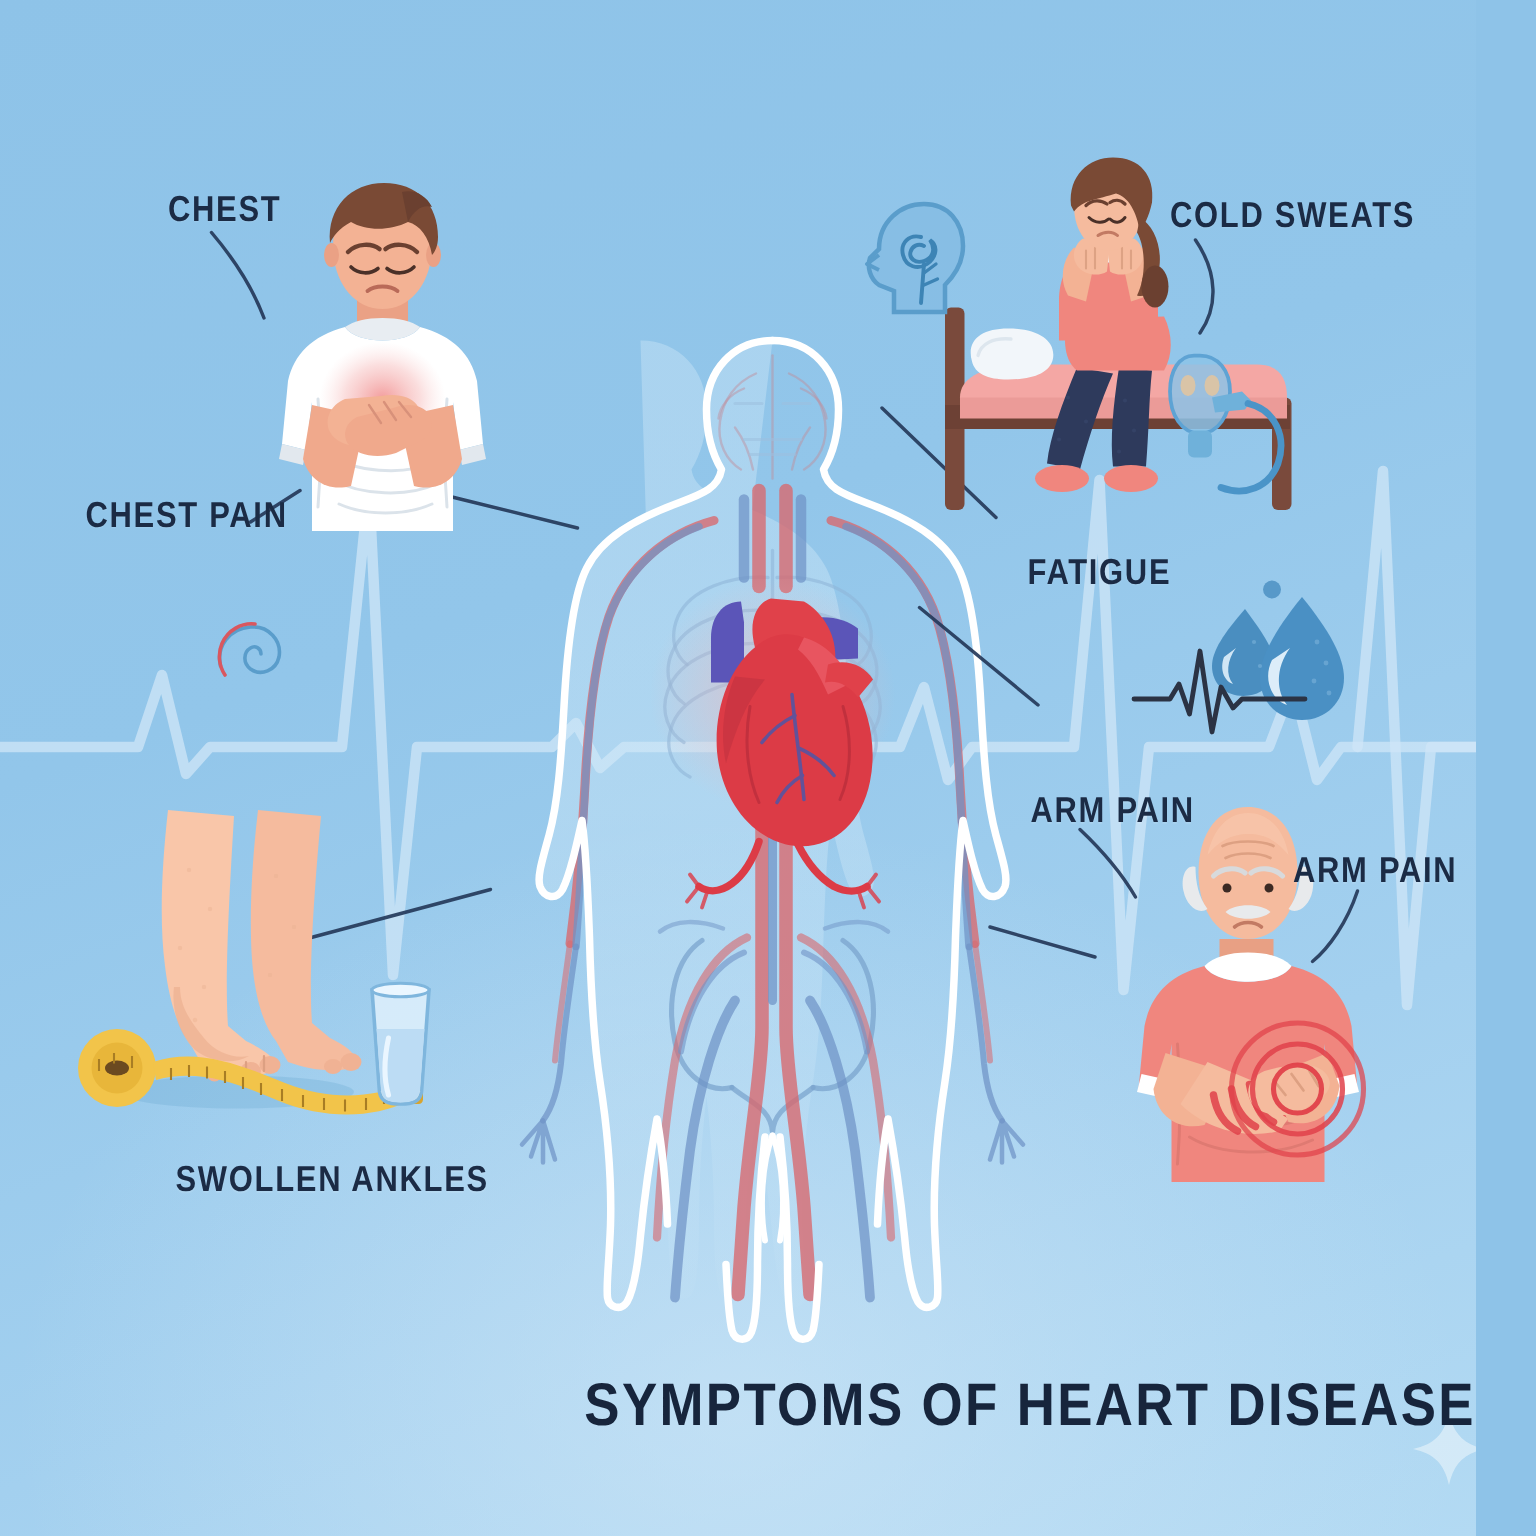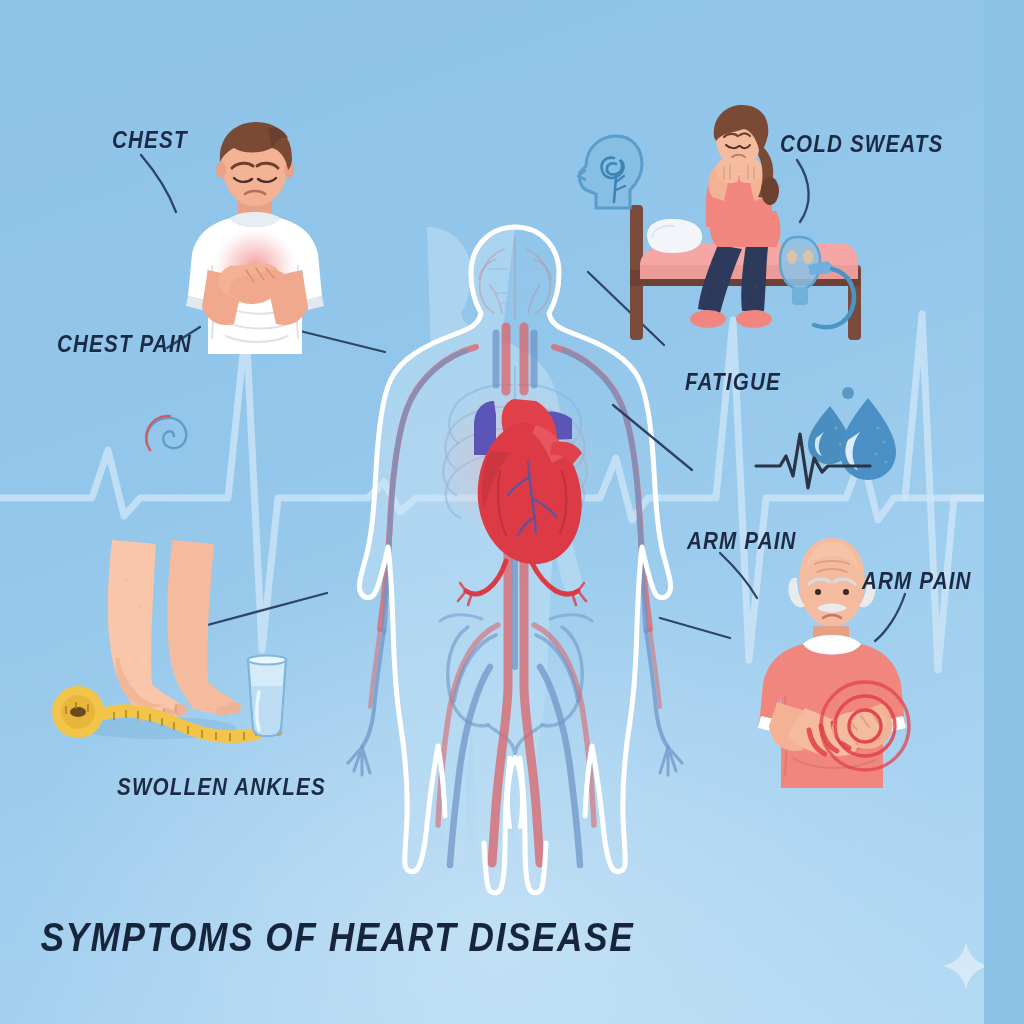--- a/index.html
+++ b/index.html
@@ -7,21 +7,20 @@
   body{
     width:1024px;height:1024px;overflow:hidden;
     font-family:"Liberation Sans", sans-serif;
     background:#8ec3e8;
   }
   #stage{
     position:relative;width:984px;height:1024px;overflow:hidden;
     background:
       radial-gradient(ellipse 70% 55% at 50% 92%, rgba(214,234,248,.55) 0%, rgba(214,234,248,0) 70%),
       linear-gradient(160deg,#8ec3e8 0%, #92c6ea 38%, #a3d0ef 72%, #b3daf3 100%);
-    font-style: italic;
   }
   .abs{position:absolute;}
   svg{display:block;overflow:visible;}
 
   
   .label{
     position:absolute;
     font-family:"Liberation Sans Narrow","Liberation Sans",sans-serif;
     font-weight:700;
     color:#1b2b45;
@@ -33,21 +32,21 @@
   }
   #lbl-chest      {left:112px;top:126px;font-size:24px;}
   #lbl-chest-pain {left:57px; top:330px;font-size:24px;}
   #lbl-swollen    {left:117px;top:773px;font-size:24px;}
   #lbl-cold       {left:780px;top:130px;font-size:24px;}
   #lbl-fatigue    {left:685px;top:368px;font-size:24px;}
   #lbl-arm-1      {left:687px;top:527px;font-size:24px;}
   #lbl-arm-2      {left:862px;top:567px;font-size:24px;}
 
   #title{
-    position:absolute;left:0;top:915px;width:1024px;text-align:left;
+    position:absolute;left:0;top:915px;width:1024px;text-align:right;
     font-family:"Liberation Sans Narrow","Liberation Sans",sans-serif;
     font-weight:700;font-size:40px;letter-spacing:.045em;color:#17253c;
   }
   #title span{display:inline-block;transform:scaleX(.88);}
 </style>
 </head>
 <body>
 
 <div id="stage">
 

